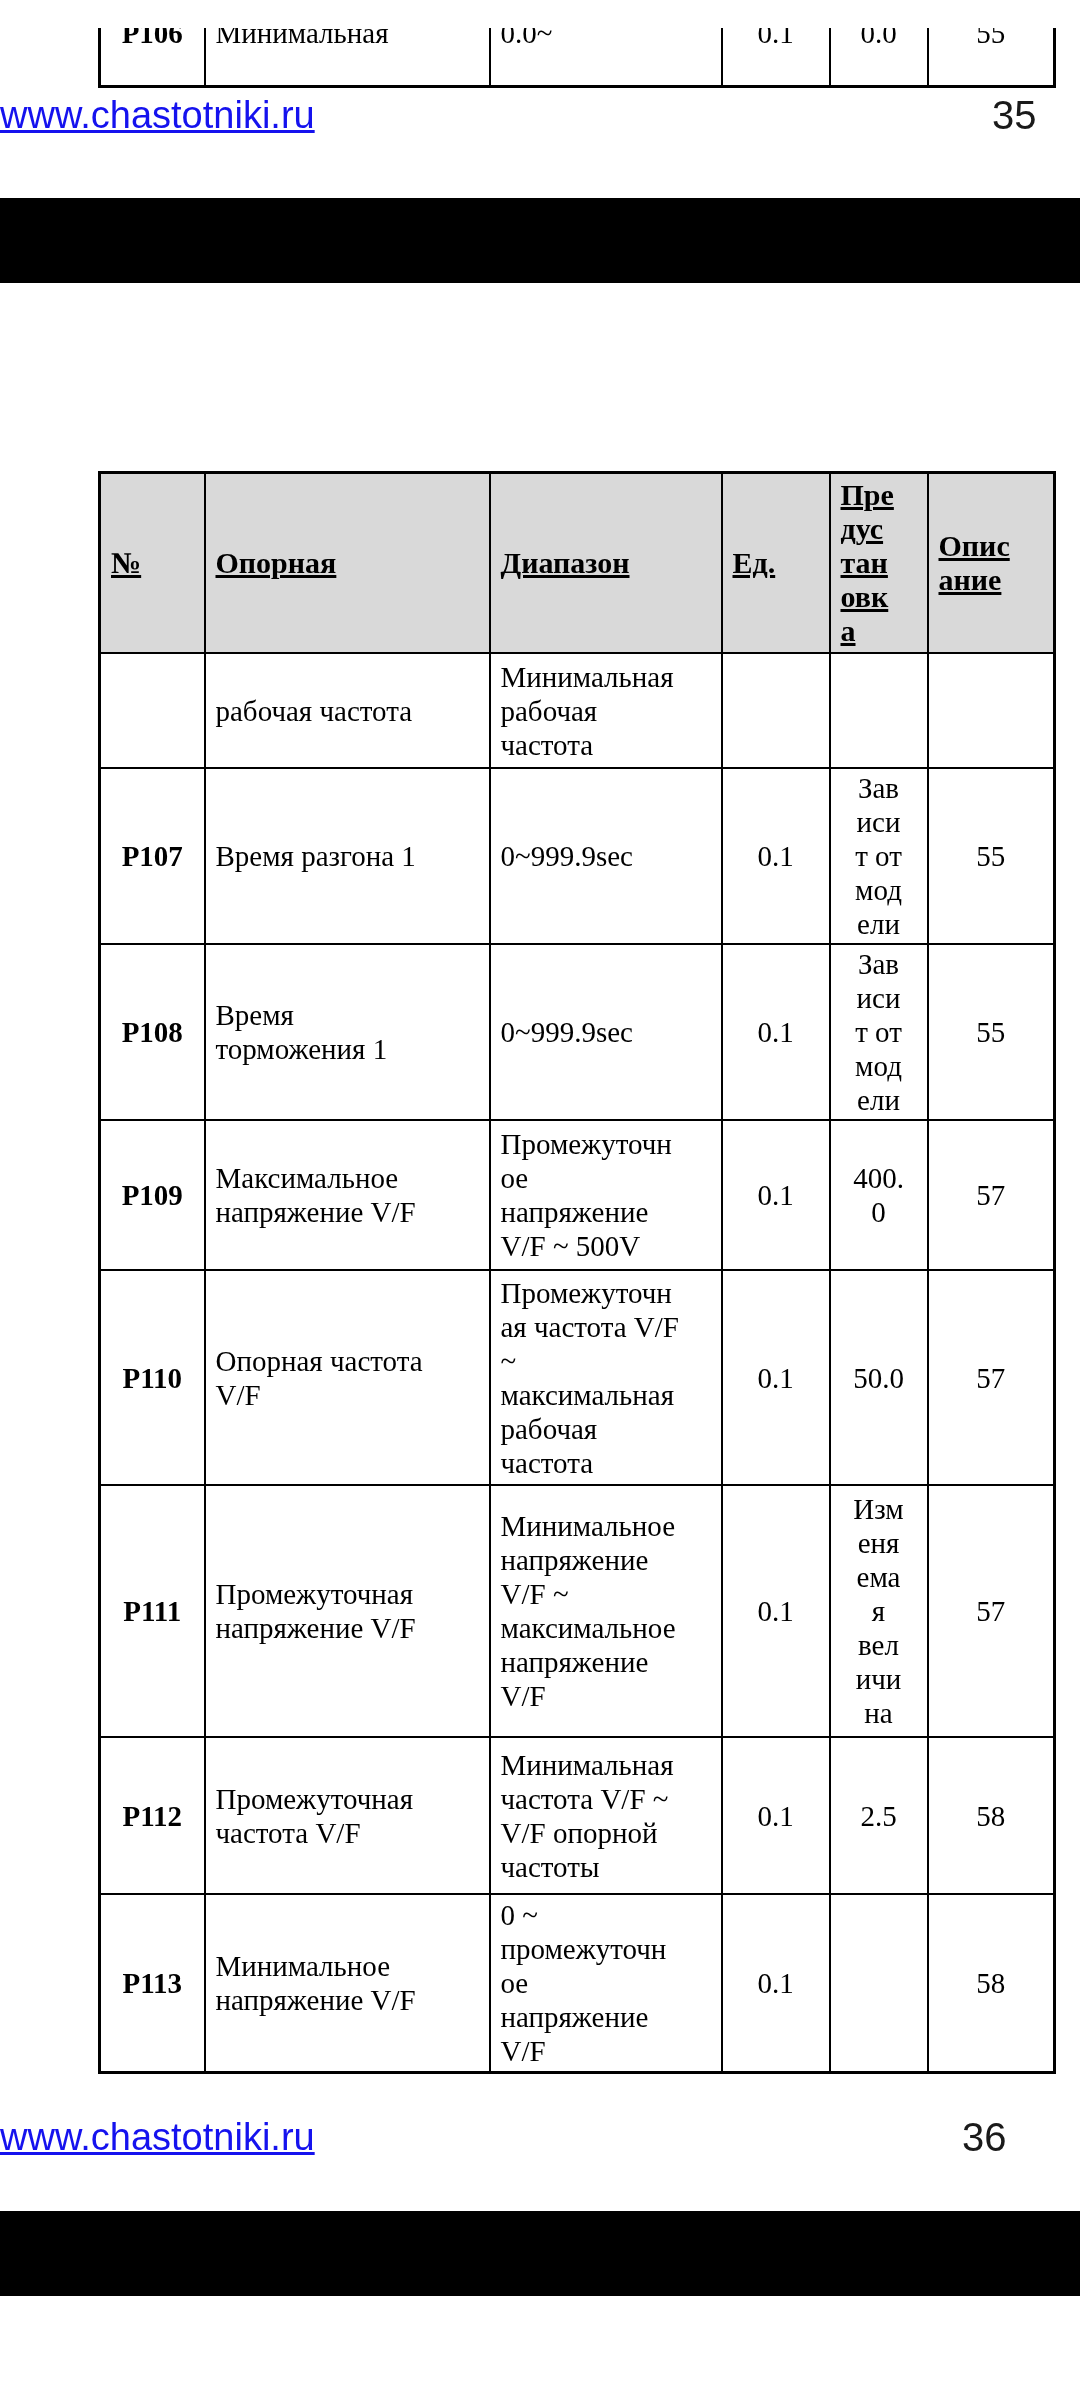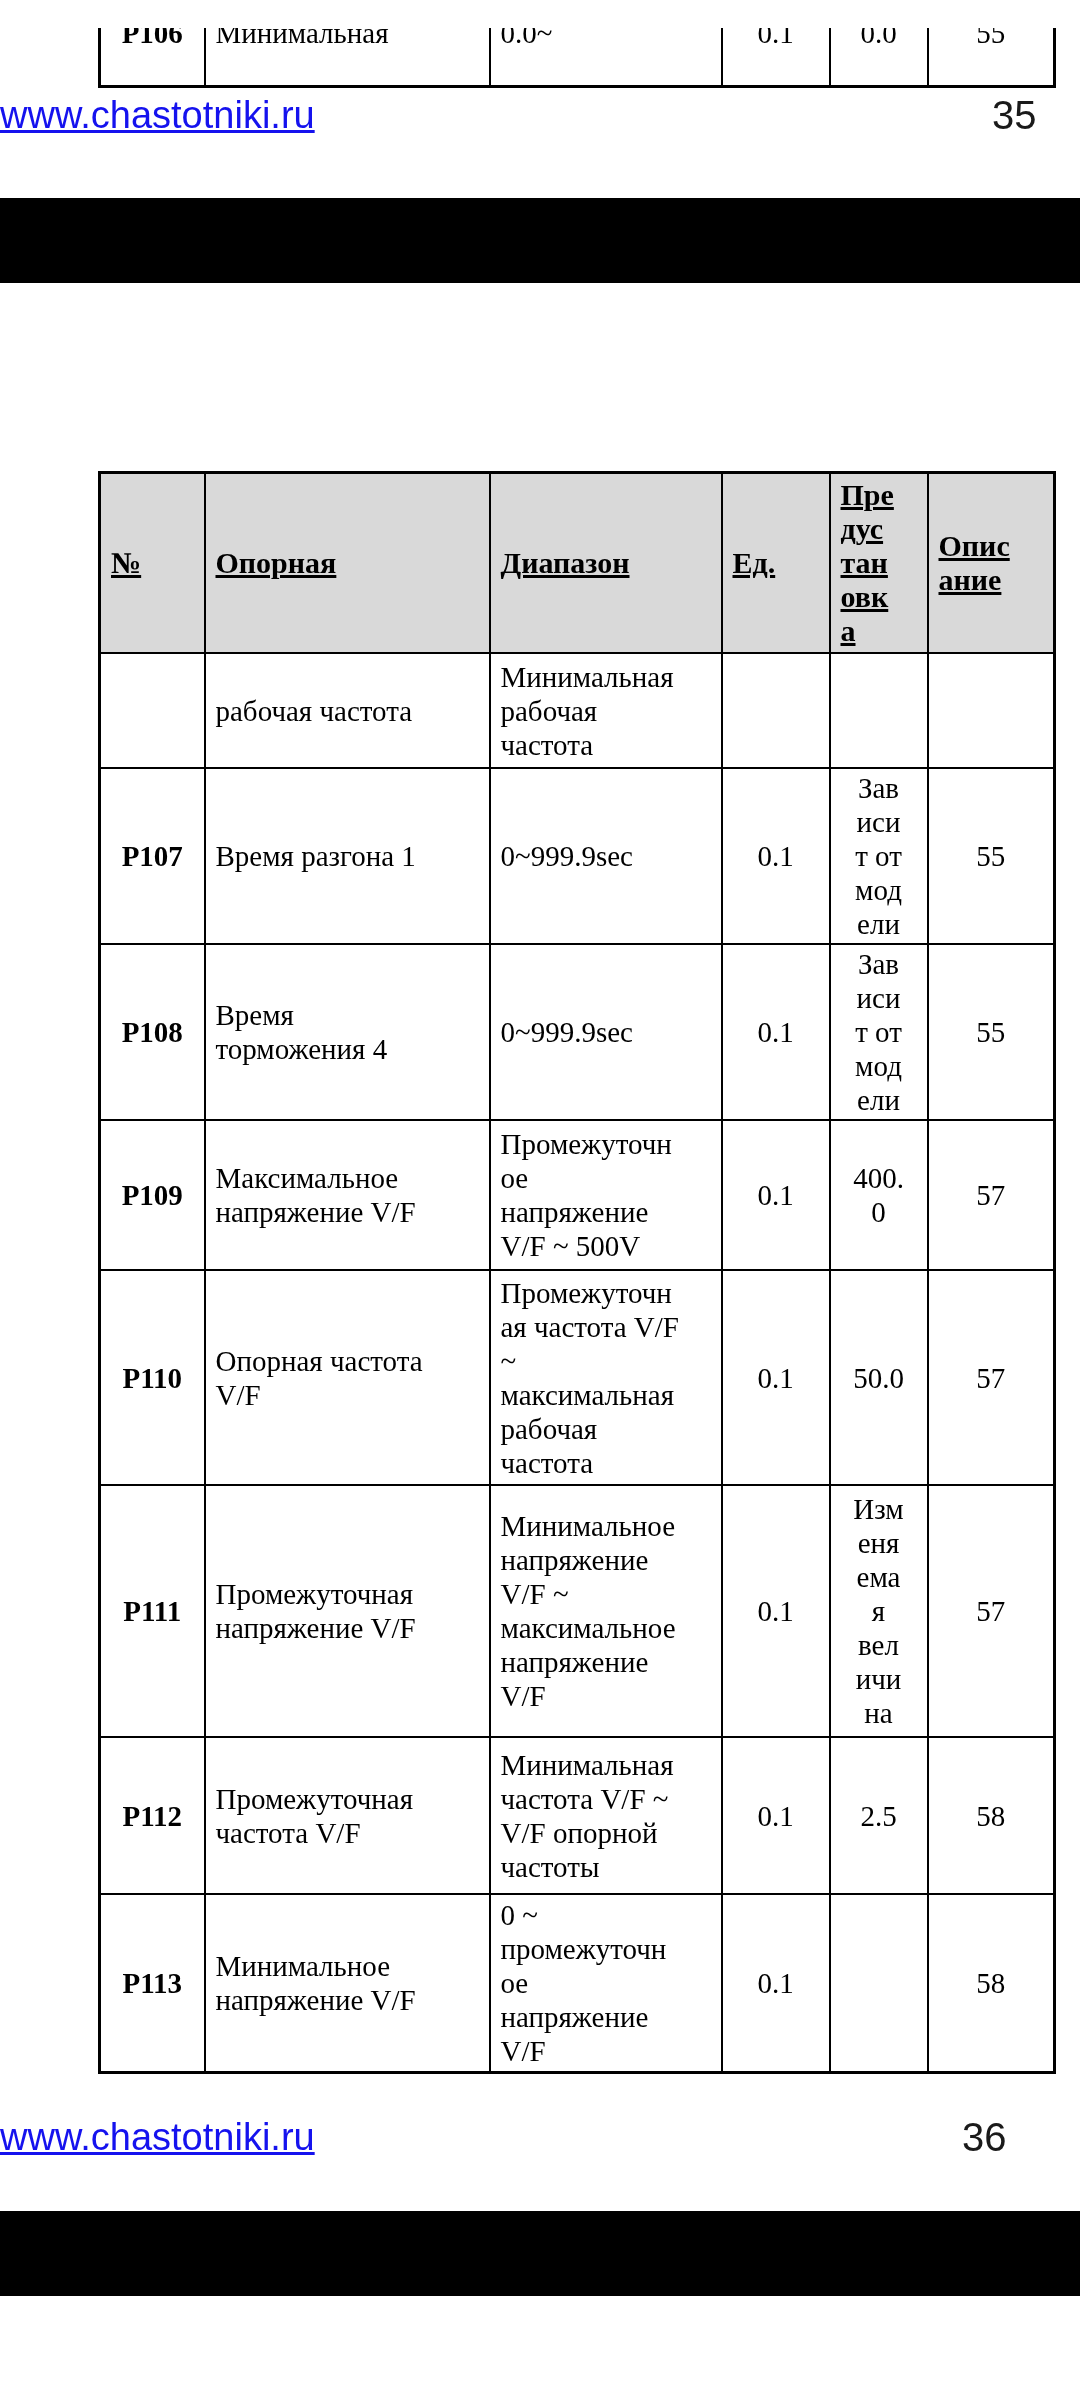--- a/index.html
+++ b/index.html
@@ -134,21 +134,21 @@
 иси
 т от
 мод
 ели</td>
         <td class="ctr">55</td>
       </tr>
 
       <tr class="rh3">
         <td class="ctr bold">P108</td>
         <td class="lft pre">Время
-торможения 4</td>
+торможения 1</td>
         <td class="lft pre">0~999.9sec</td>
         <td class="ctr">0.1</td>
         <td class="ctr pre">Зав
 иси
 т от
 мод
 ели</td>
         <td class="ctr">55</td>
       </tr>
 

